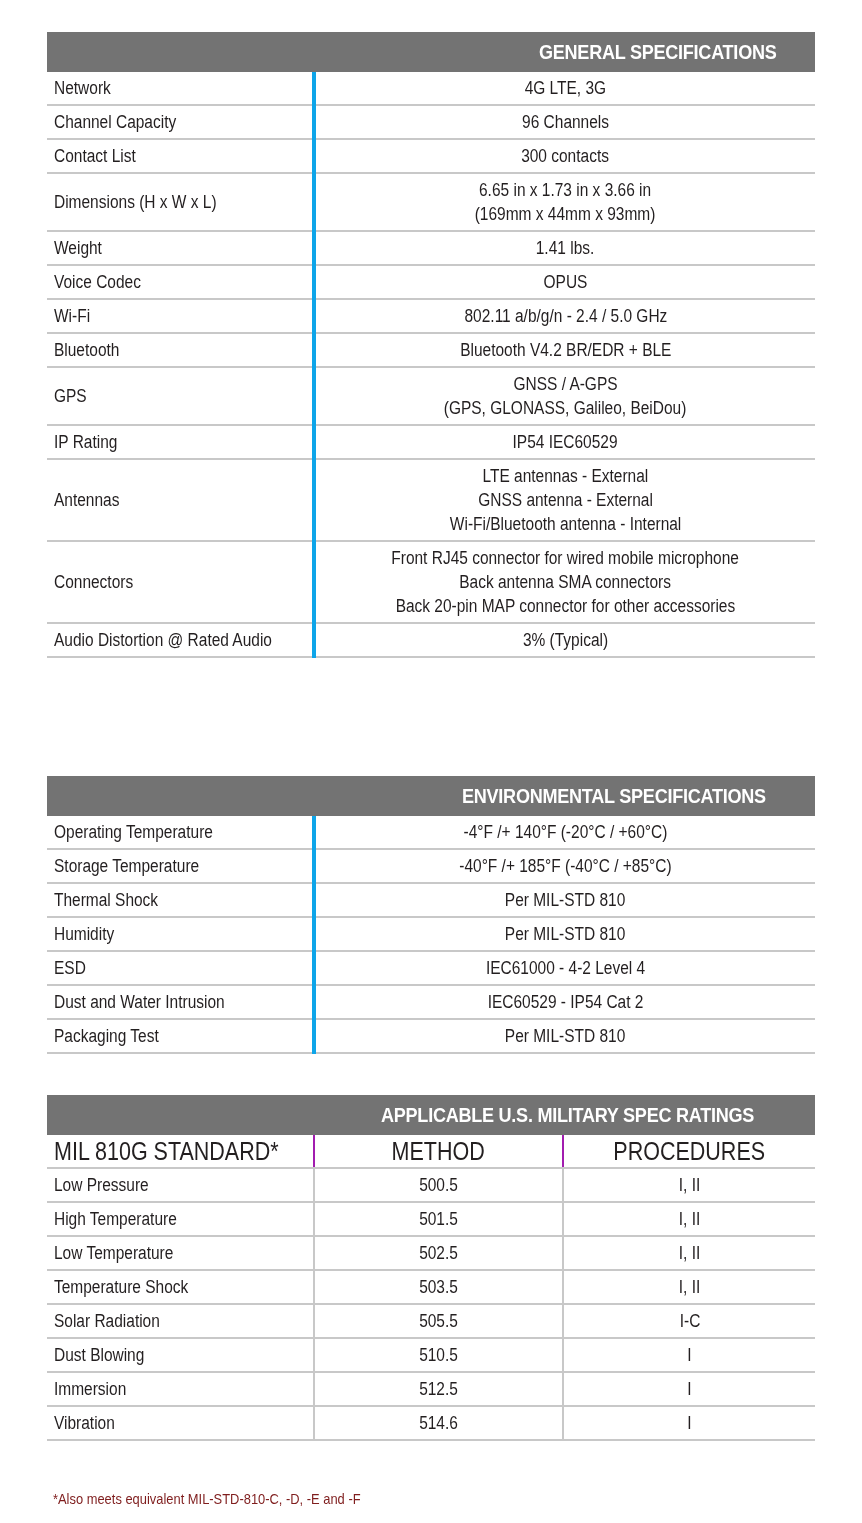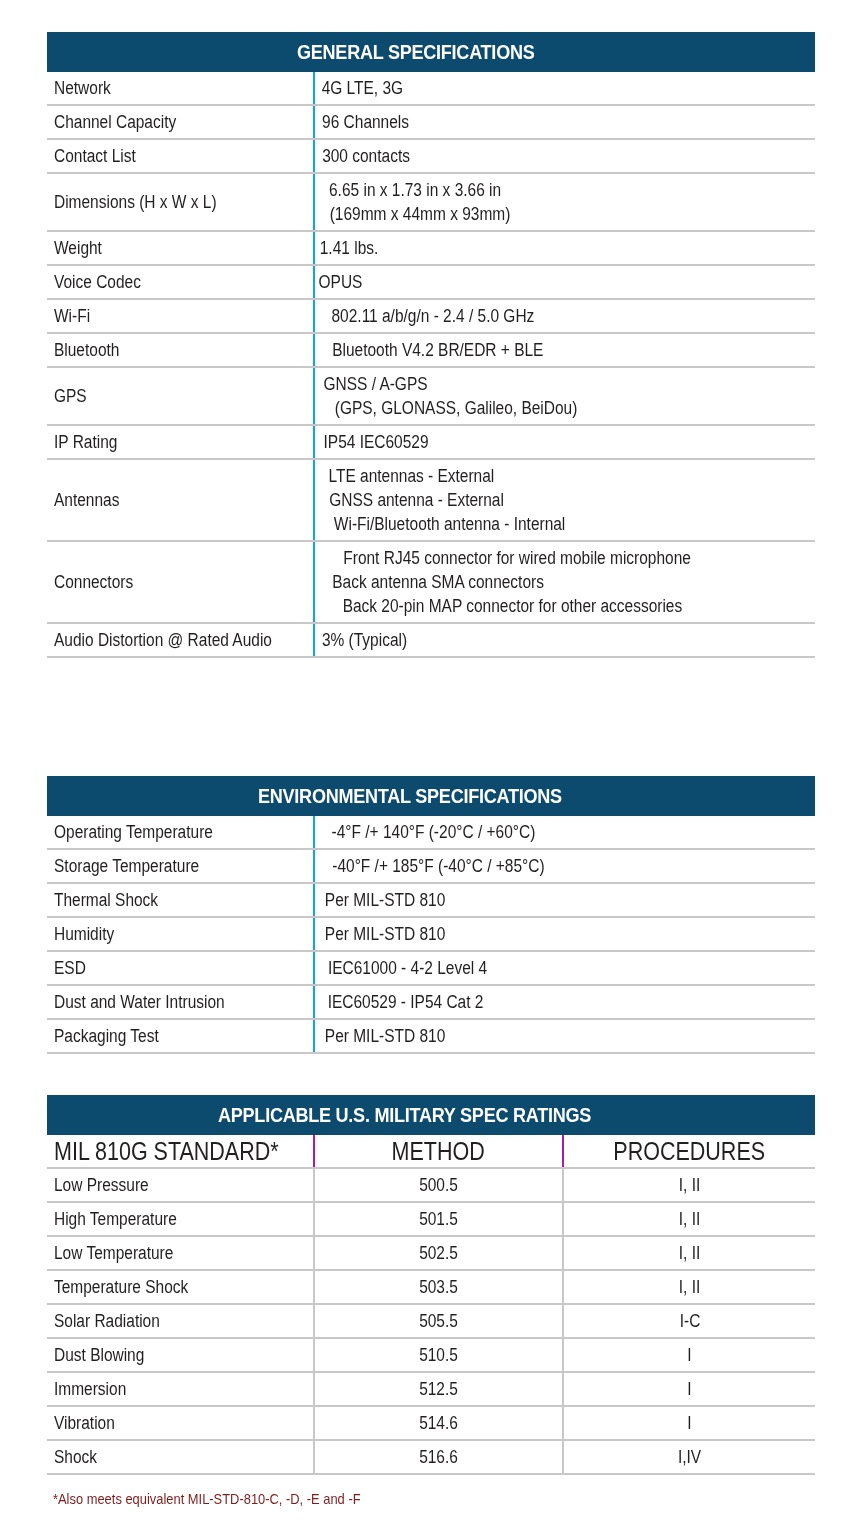--- a/index.html
+++ b/index.html
@@ -1,29 +1,29 @@
 <!DOCTYPE html>
 <html><head>
 <meta charset="utf-8">
 <style>
   html, body { margin: 0; padding: 0; background: #ffffff; }
   body { width: 862px; height: 1523px; position: relative; overflow: hidden;
          font-family: "Liberation Sans", sans-serif; color: #231f20; }
   .spec-table { position: absolute; left: 47px; width: 768px; border-collapse: collapse; table-layout: fixed; }
   .spec-table th.section-header {
-    background: #0c4a6e; color: #ffffff; text-align: center; font-weight: bold;
+    background: #737373; color: #ffffff; text-align: right; font-weight: bold;
     font-size: 21px; letter-spacing: -0.3px; padding: 0 0 0 8px; height: 40px;
     transform-origin: left center;
   }
   .hdr-text { display: inline-block; transform: scaleX(0.86); transform-origin: left center; white-space: nowrap; }
   .spec-table td {
     font-size: 18px; line-height: 24px; padding: 4px 0 4px 7px; color: #231f20;
     border-bottom: 2px solid #c8c8c8; vertical-align: middle;
   }
-  .spec-table td.val { padding-left: 0; border-left: 2px solid #0ea5e9; }
+  .spec-table td.val { text-align: center; padding-left: 0; border-left: 4px solid #0ea5e9; }
   .cell-text { display: inline-block; transform: scaleX(0.86); transform-origin: left center; white-space: nowrap; }
   .val .cell-text { transform-origin: center center; }
   .line { display: block; }
   .row1 td { height: 24px; }
   .colhead td { font-weight: normal; font-size: 25px; }
   .colhead td.c { text-align: center; padding-left: 0; border-left: 2px solid #a21caf; }
   .mil td.c { text-align: center; padding-left: 0; border-left: 2px solid #c8c8c8; border-radius: 8px; }
   #t1 { top: 32px; }
   #t2 { top: 776px; }
   #t3 { top: 1095px; }
@@ -237,21 +237,16 @@
       <tr class="row1 mil">
         <td><span class="cell-text">Immersion</span></td>
         <td class="c"><span class="cell-text" style="transform-origin: center center;">512.5</span></td>
         <td class="c"><span class="cell-text" style="transform-origin: center center;">I</span></td>
       </tr>
       <tr class="row1 mil">
         <td><span class="cell-text">Vibration</span></td>
         <td class="c"><span class="cell-text" style="transform-origin: center center;">514.6</span></td>
         <td class="c"><span class="cell-text" style="transform-origin: center center;">I</span></td>
       </tr>
-      <tr class="row1 mil">
-        <td><span class="cell-text">Shock</span></td>
-        <td class="c"><span class="cell-text" style="transform-origin: center center;">516.6</span></td>
-        <td class="c"><span class="cell-text" style="transform-origin: center center;">I,IV</span></td>
-      </tr>
     </tbody>
 </table>
 
 <div class="footnote"><span>*Also meets equivalent MIL-STD-810-C, -D, -E and -F</span></div>
 
 </body></html>

